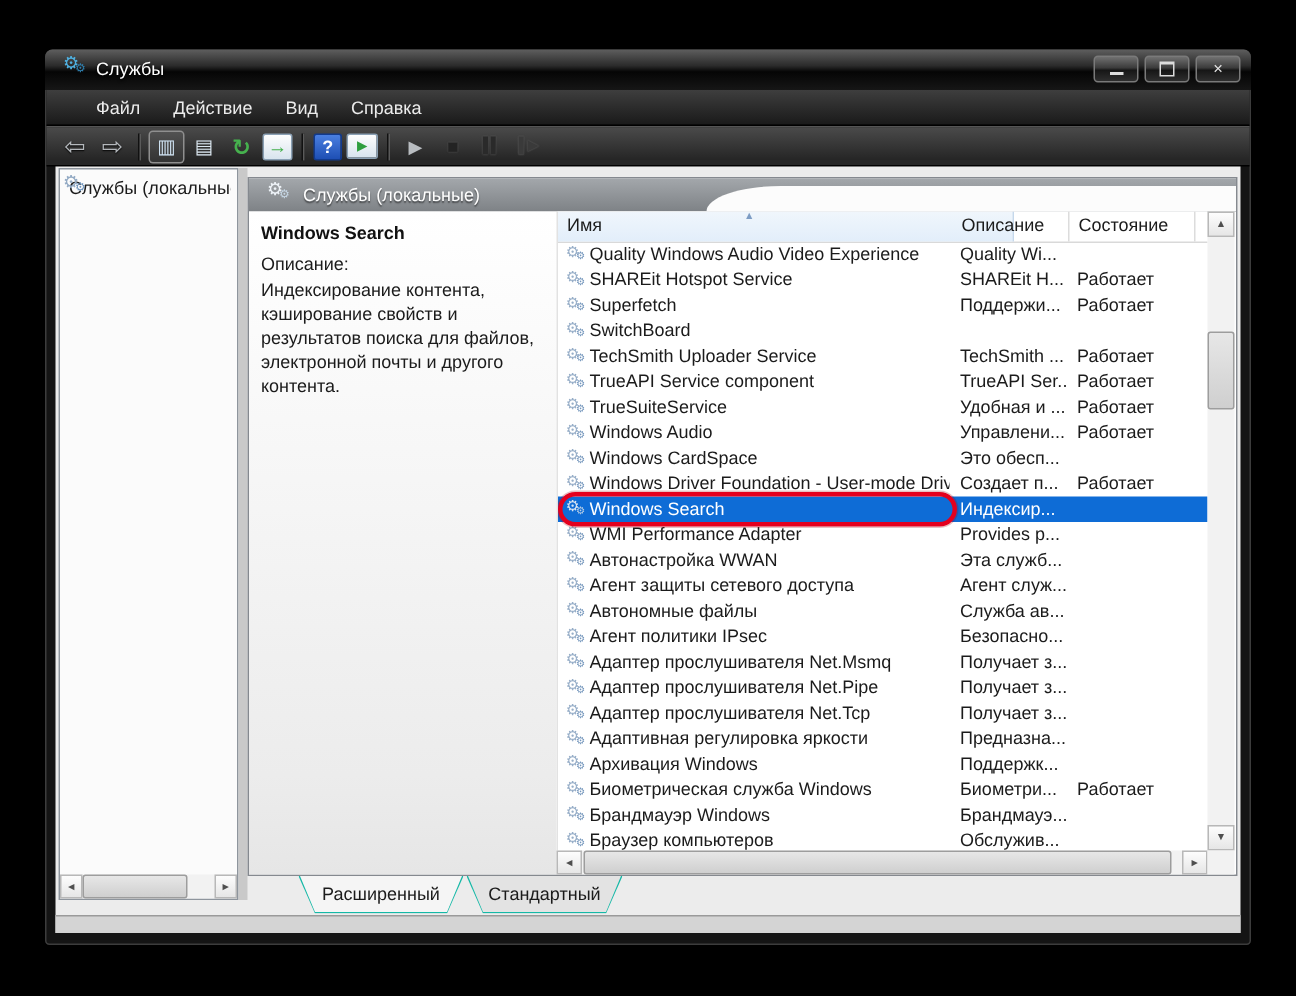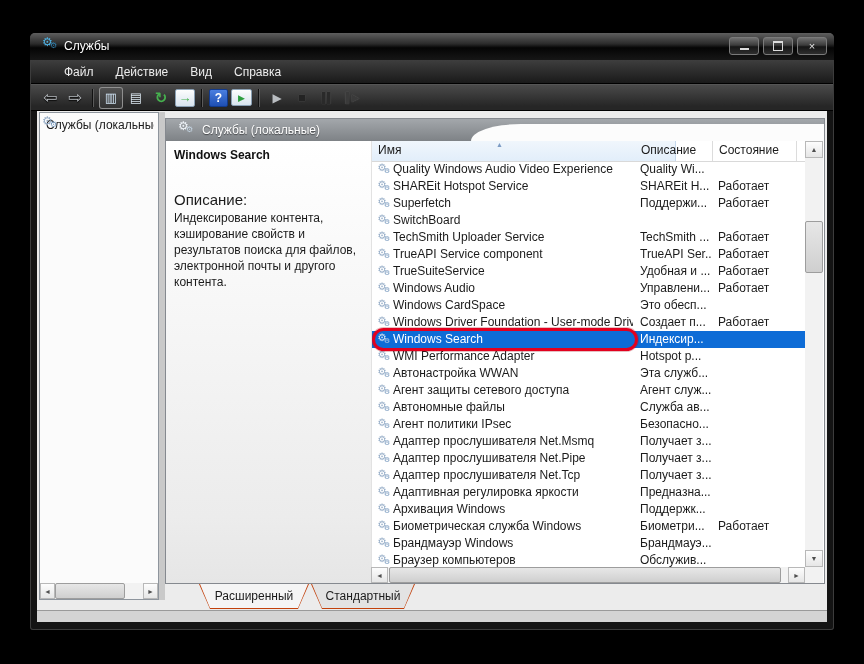--- a/index.html
+++ b/index.html
@@ -58,21 +58,21 @@
   
   .view-frame{position:absolute;left:128px;top:7px;width:660px;height:466px;border:1px solid #85898f;background:#fff;box-sizing:border-box;}
   .panel-header{position:absolute;left:0;top:0;width:658px;height:22px;background:linear-gradient(#a3a7ab,#7e8286);overflow:hidden;}
   .panel-header-text{position:absolute;left:36px;top:4px;color:#fff;font-size:12px;text-shadow:0 1px 1px rgba(0,0,0,.5);}
   .hdr-gears{position:absolute;left:12px;top:4px;}
   .hdr-gears::before{color:#eef3f8;} .hdr-gears::after{color:#c6d6e4;}
   .curve{position:absolute;left:305px;top:5px;width:353px;height:17px;background:#fcfcfc;border-radius:50px 0 0 0 / 17px 0 0 0;}
   
   .desc-pane{position:absolute;left:0;top:22px;width:205px;height:442px;background:linear-gradient(#ffffff,#ececec 85%,#e6e6e6);padding:7px 8px;box-sizing:border-box;}
   .svc-title{font-size:12px;font-weight:bold;color:#111;}
-  .desc-label{font-size:15px;color:#1b1b1b;margin-top:29px;}
+  .desc-label{font-size:12px;color:#1b1b1b;margin-top:7px;}
   .desc-text{font-size:12px;color:#1b1b1b;line-height:16px;margin-top:2px;width:190px;}
   
   .list-pane{position:absolute;left:205px;top:22px;width:434px;height:426px;background:#fff;overflow:hidden;border-left:1px solid #e2e2e2;box-sizing:border-box;}
   .list-header{position:absolute;left:0;top:0;width:434px;height:20px;background:#fff;border-bottom:1px solid #d9d9d9;}
   .col{position:absolute;top:0;height:20px;font-size:12px;color:#1b1b1b;box-sizing:border-box;border-right:1px solid #dcdcdc;padding:2px 0 0 6px;}
   .col-name{left:0;width:304px;background:linear-gradient(#f0f6fc,#e2eefa);border-right:1px solid #c5d8eb;}
   .sort-arrow{position:absolute;left:124px;top:0px;font-size:7px;color:#7d9cc4;}
   .col-desc{left:265px;width:76px;padding-left:4px;}
   .col-state{left:341px;width:84px;}
   .col-extra{left:425px;width:9px;border-right:none;}
@@ -91,21 +91,21 @@
   .vscroll .sb-btn{left:0;width:18px;height:17px;font-size:7px;}
   .vscroll .up{top:0;} .vscroll .down{bottom:0;}
   .vscroll .sb-thumb{left:0;top:80px;width:18px;height:52px;}
   .list-hscroll{position:absolute;left:205px;top:448px;width:434px;height:16px;}
   .list-hscroll .sb-btn{top:0;width:17px;height:16px;font-size:7px;}
   .list-hscroll .left{left:0;} .list-hscroll .right{right:0;}
   .list-hscroll .sb-thumb{left:18px;top:0;width:392px;height:16px;}
   .sb-corner{position:absolute;left:639px;top:448px;width:18px;height:16px;background:#f2f2f2;}
   
   .tabs-row{position:absolute;left:128px;top:473px;width:660px;height:26px;}
-  .tab-outer{position:absolute;top:0;height:25px;background:#c2410c;clip-path:polygon(0 0,100% 0,calc(100% - 11px) 100%,11px 100%);}
+  .tab-outer{position:absolute;top:0;height:25px;background:#14b8a6;clip-path:polygon(0 0,100% 0,calc(100% - 11px) 100%,11px 100%);}
   .tab-inner{position:absolute;left:1px;top:0;right:1px;bottom:1px;display:flex;align-items:center;justify-content:center;font-size:12px;color:#1b1b1b;clip-path:polygon(0 0,100% 0,calc(100% - 10px) 100%,10px 100%);}
   .tab-extended{left:34px;width:110px;} .tab-extended .tab-inner{background:#f5f5f5;}
   .tab-standard{left:146px;width:104px;} .tab-standard .tab-inner{background:#e3e3e3;}
   .status-strip{position:absolute;left:0;top:499px;width:790px;height:12px;background:#d4d4d4;border-top:1px solid #9a9a9a;box-sizing:border-box;}
 </style>
 </head>
 <body data-name="desktop-background">
 
 <div class="window" data-name="services-window">
 
@@ -252,21 +252,21 @@
             </div>
             <div class="svc-row selected" data-name="service-row">
               <span class="gears row-gears" data-name="service-gear-icon"></span>
               <span class="cell-name" data-name="service-name">Windows Search</span>
               <span class="cell-desc" data-name="service-description">Индексир...</span>
               <span class="cell-state" data-name="service-state"></span>
             </div>
             <div class="svc-row" data-name="service-row">
               <span class="gears row-gears" data-name="service-gear-icon"></span>
               <span class="cell-name" data-name="service-name">WMI Performance Adapter</span>
-              <span class="cell-desc" data-name="service-description">Hotspot p...</span>
+              <span class="cell-desc" data-name="service-description">Provides p...</span>
               <span class="cell-state" data-name="service-state"></span>
             </div>
             <div class="svc-row" data-name="service-row">
               <span class="gears row-gears" data-name="service-gear-icon"></span>
               <span class="cell-name" data-name="service-name">Автонастройка WWAN</span>
               <span class="cell-desc" data-name="service-description">Эта служб...</span>
               <span class="cell-state" data-name="service-state"></span>
             </div>
             <div class="svc-row" data-name="service-row">
               <span class="gears row-gears" data-name="service-gear-icon"></span>

